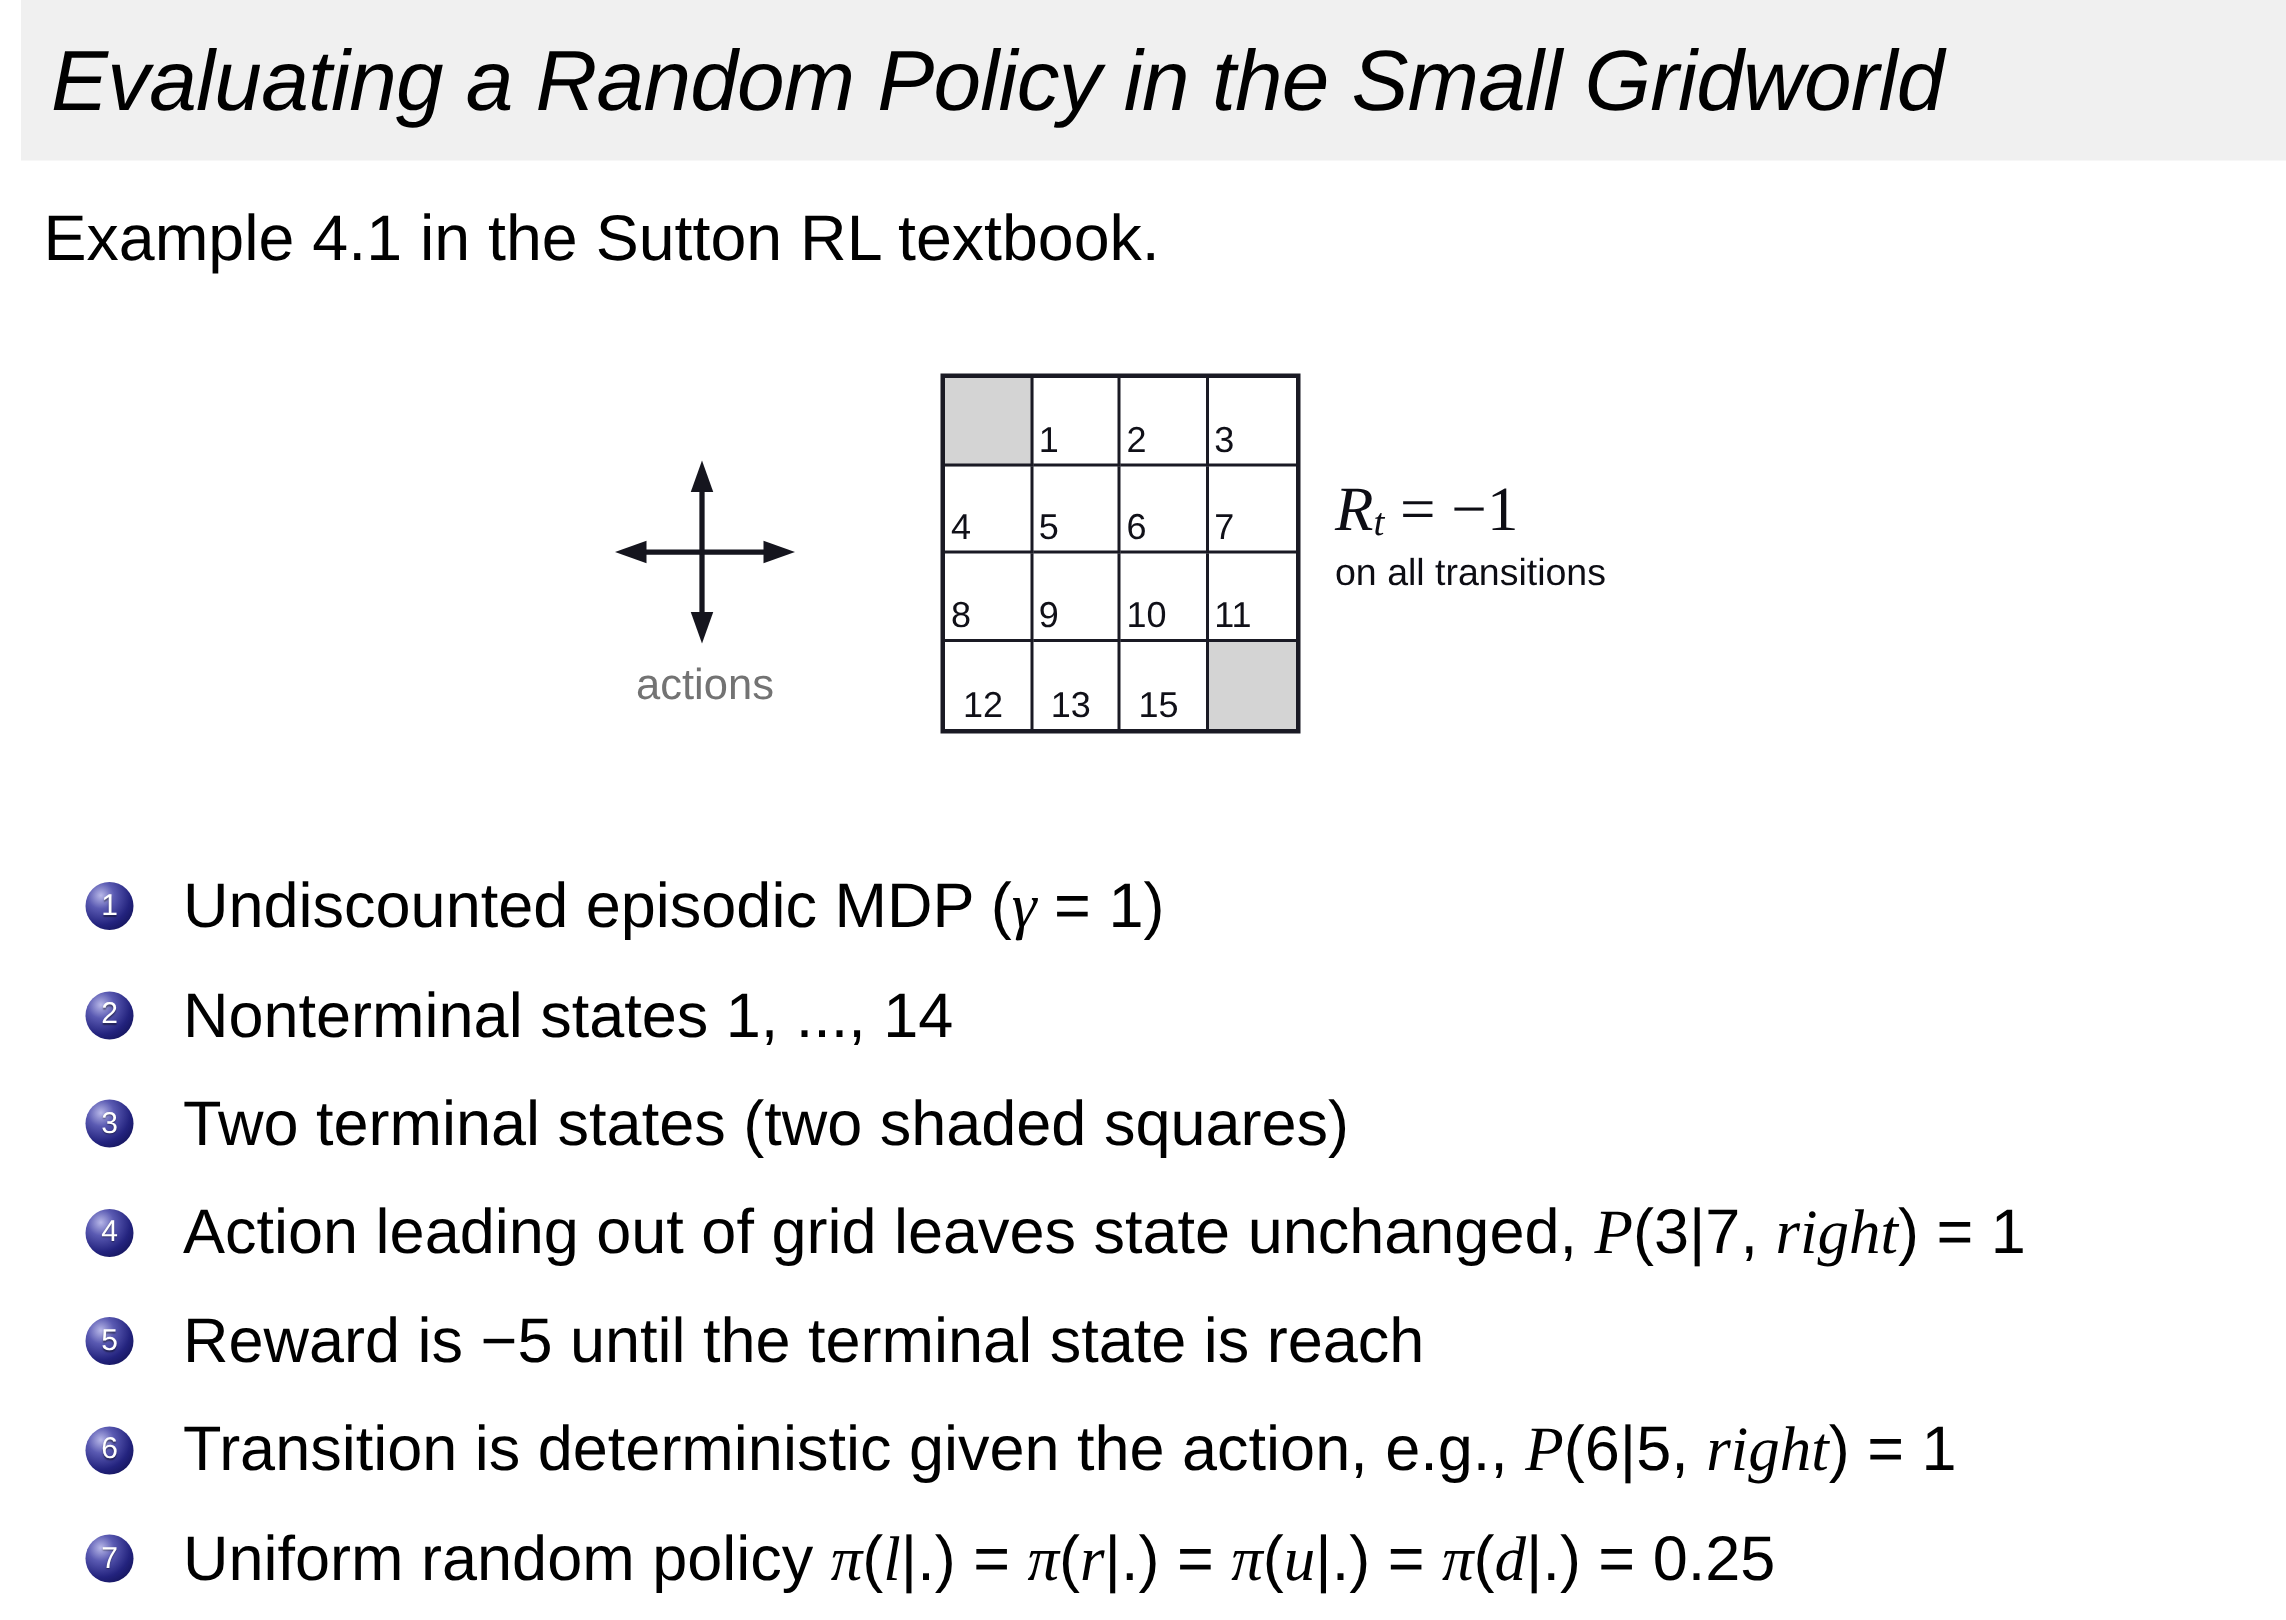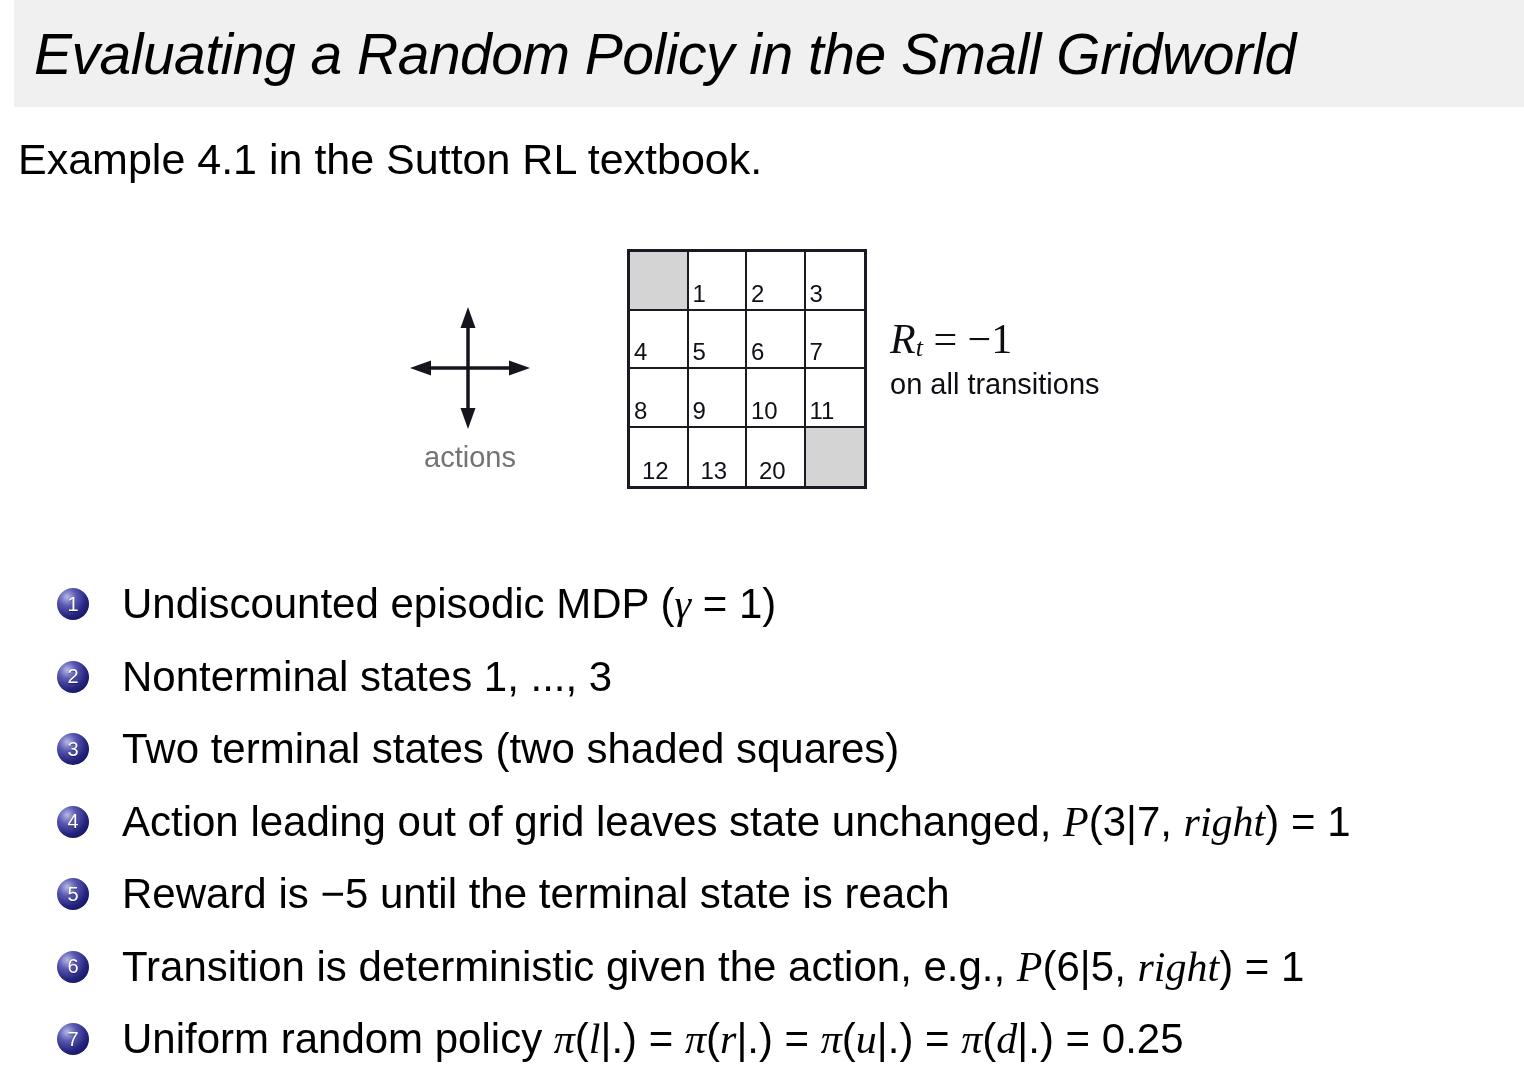--- a/index.html
+++ b/index.html
@@ -21,21 +21,21 @@
   }
   .titlebar h1 {
     margin: 0 0 0 20px;
     font-size: 57px; font-weight: 400;
     letter-spacing: -0.5px;
     white-space: nowrap;
   }
 
   
   .subtitle {
-    position: absolute; left: 18px; top: 136px;
+    position: absolute; left: 29px; top: 136px;
     margin: 0; font-size: 43px; line-height: 1.1;
     white-space: nowrap;
   }
 
   
   .cross-svg { position: absolute; left: 403px; top: 300px; }
   .actions-label {
     position: absolute; left: 470px; top: 441px;
     transform: translateX(-50%);
     font-size: 29px; color: #737373;
@@ -63,21 +63,21 @@
   .cell:nth-child(4n) { border-right: none; }
   .cell:nth-child(n+13) { border-bottom: none; padding-left: 12px; }
   .cell[data-shaded="true"] { background: #d4d4d4; }
 
   
   .reward {
     position: absolute; left: 890px; top: 318px;
     width: 300px; text-align: left; color: #0d0d14;
   }
   .reward-formula { font-size: 42px; line-height: 1; }
-  .reward-caption { font-size: 29px; margin-top: 7px; }
+  .reward-caption { font-size: 25px; margin-top: 7px; }
 
   
   .list {
     position: absolute; left: 57px; top: 580px;
     margin: 0; padding: 0; list-style: none;
   }
   .item {
     display: flex; align-items: center;
     height: 48px; margin-bottom: 24.5px;
     white-space: nowrap;
@@ -133,37 +133,37 @@
     <div class="cell" data-shaded="false">4</div>
     <div class="cell" data-shaded="false">5</div>
     <div class="cell" data-shaded="false">6</div>
     <div class="cell" data-shaded="false">7</div>
     <div class="cell" data-shaded="false">8</div>
     <div class="cell" data-shaded="false">9</div>
     <div class="cell" data-shaded="false">10</div>
     <div class="cell" data-shaded="false">11</div>
     <div class="cell" data-shaded="false">12</div>
     <div class="cell" data-shaded="false">13</div>
-    <div class="cell" data-shaded="false">20</div>
+    <div class="cell" data-shaded="false">15</div>
     <div class="cell" data-shaded="true"></div>
   </div>
 
   <div class="reward">
     <div class="reward-formula"><span class="seg-i">R</span><span class="seg-isub">t</span><span class="seg-r"> = −1</span></div>
     <div class="reward-caption">on all transitions</div>
   </div>
 
   <ol class="list">
     <li class="item">
       <span class="ball">1</span>
       <span class="item-text"><span class="seg-t">Undiscounted episodic MDP (</span><span class="seg-i">γ</span><span class="seg-t"> = 1)</span></span>
     </li>
     <li class="item">
       <span class="ball">2</span>
-      <span class="item-text"><span class="seg-t">Nonterminal states 1, ..., 3</span></span>
+      <span class="item-text"><span class="seg-t">Nonterminal states 1, ..., 14</span></span>
     </li>
     <li class="item">
       <span class="ball">3</span>
       <span class="item-text"><span class="seg-t">Two terminal states (two shaded squares)</span></span>
     </li>
     <li class="item">
       <span class="ball">4</span>
       <span class="item-text"><span class="seg-t">Action leading out of grid leaves state unchanged, </span><span class="seg-i">P</span><span class="seg-t">(3|7, </span><span class="seg-i">right</span><span class="seg-t">) = 1</span></span>
     </li>
     <li class="item">

